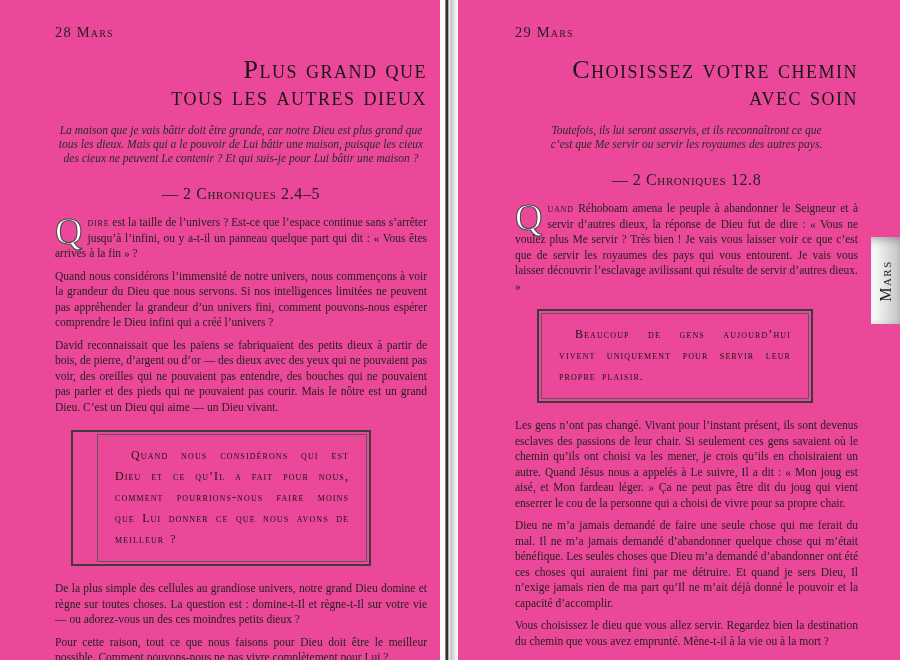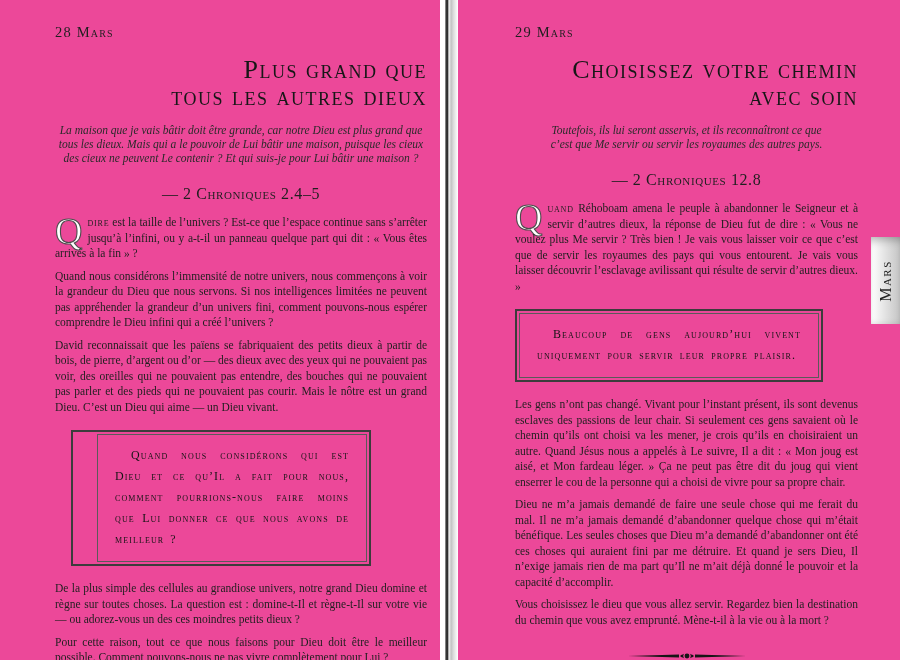--- a/index.html
+++ b/index.html
@@ -72,21 +72,21 @@
   @supports (-webkit-text-stroke: 1px black) {
     .dropcap { color: #ffffff; -webkit-text-stroke: 1.1px #4d4d4d; }
   }
   .lead-caps { font-variant: small-caps; letter-spacing: 0.8px; }
 
   .callout-outer {
     border: 2px solid #3c3c3c; padding: 2px;
     margin: 15px 0 15px 0;
   }
   .page-left  .callout-outer { width: 300px; margin-left: 16px; box-sizing: border-box; padding-left: 24px; }
-  .page-right .callout-outer { width: 308px; box-sizing: border-box; }
+  .page-right .callout-outer { width: 276px; margin-left: 22px; box-sizing: border-box; }
   .callout-inner {
     border: 1px solid #5a5a5a;
     padding: 10px 17px 11px 17px;
   }
   .callout-text {
     font-variant: small-caps; font-size: 12px; line-height: 21px;
     letter-spacing: 1.1px; word-spacing: 2px;
     text-align: justify; text-indent: 16px; color: #141414;
   }
 

